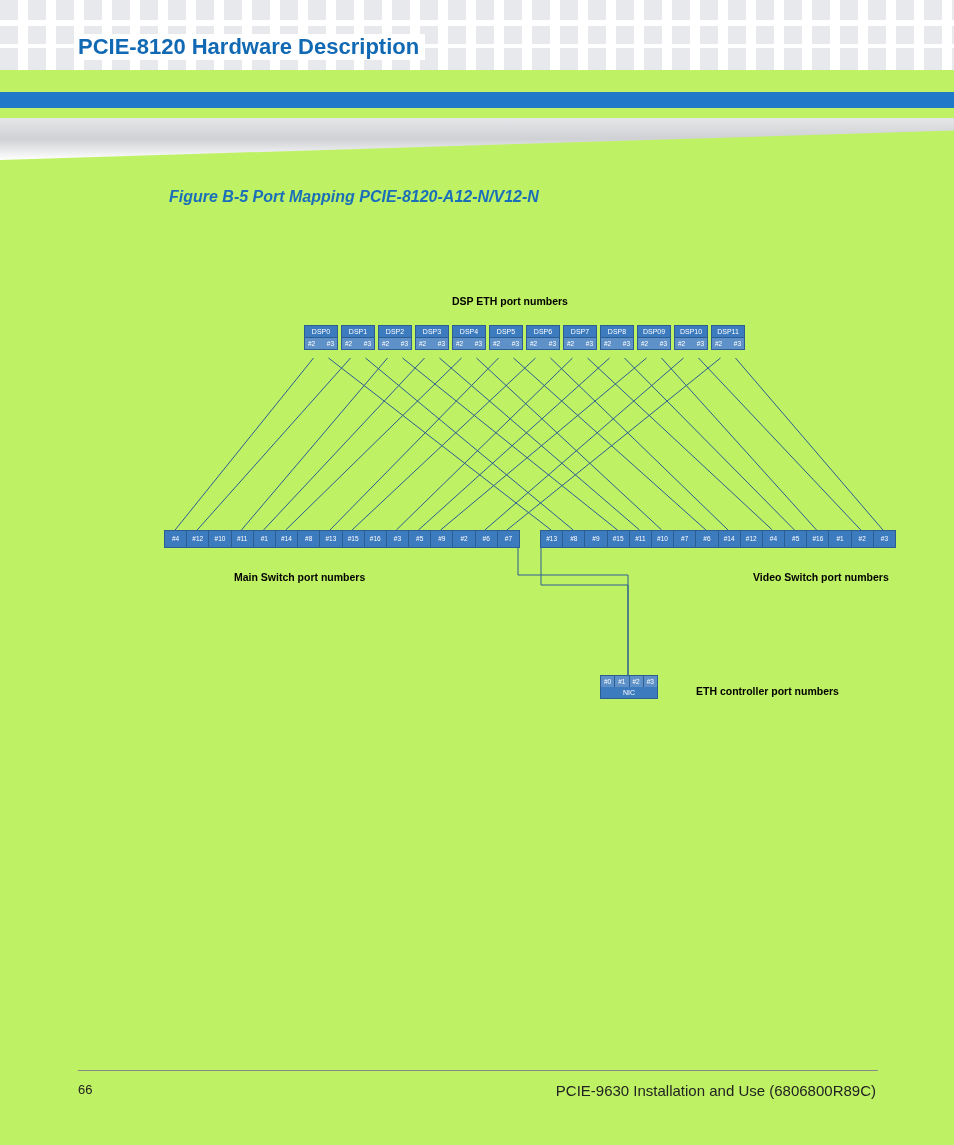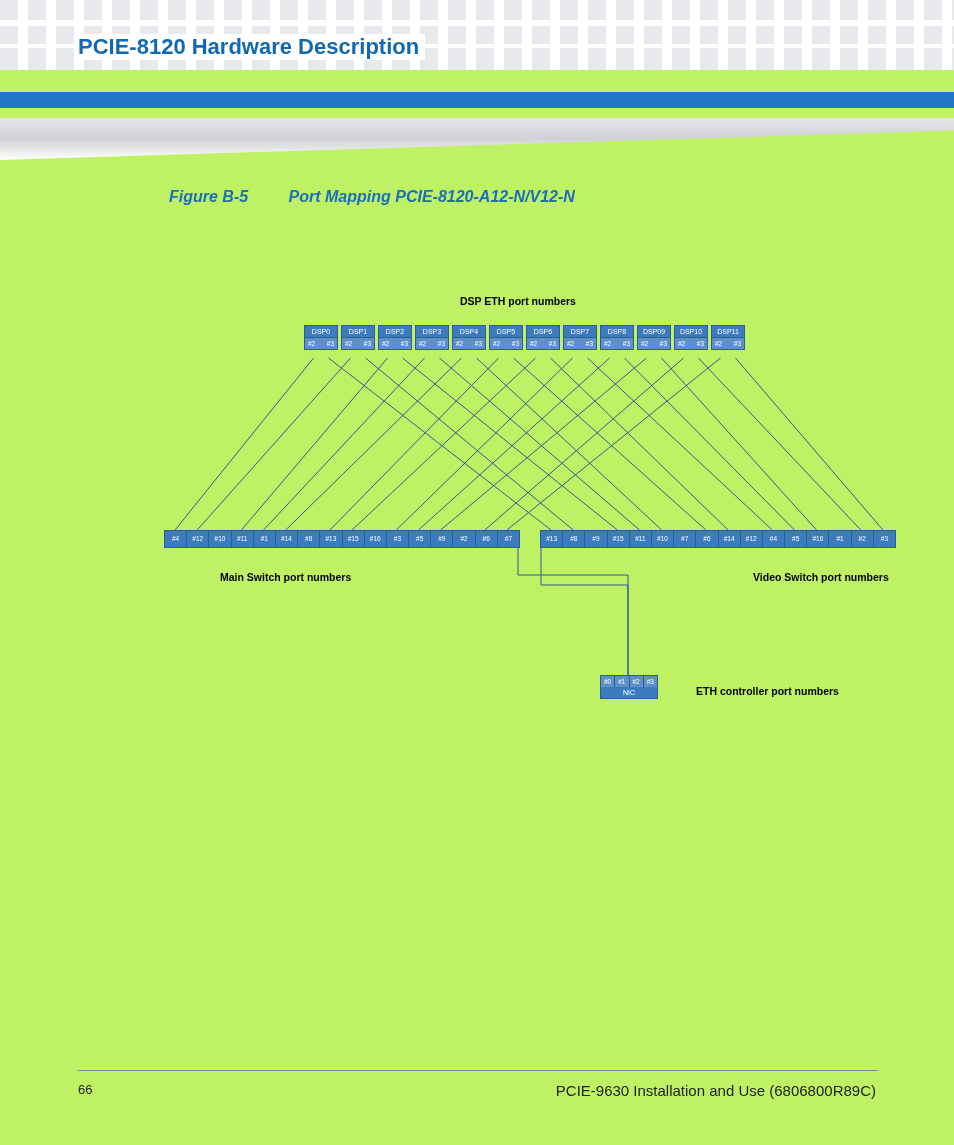--- a/index.html
+++ b/index.html
@@ -18,21 +18,21 @@
   .checker-row{position:absolute;left:0;width:100%;height:18px;
     background:repeating-linear-gradient(90deg,#e7e9ec 0 18px,#fff 18px 28px)}
   .r1{top:0}.r2{top:24px}.r3{top:48px}
   .chapter-title{position:absolute;left:78px;top:34px;font-size:22px;font-weight:700;color:#1169b3;z-index:5;
     background:#fff;padding:0 6px 0 0}
   .bluebar{position:absolute;left:0;top:92px;width:954px;height:16px;background:#1f78c8}
   .greywedge{position:absolute;left:0;top:118px;width:954px;height:42px;
     background:linear-gradient(180deg,#e5e6e8 0%,#cfd1d4 50%,#fff 100%);
     clip-path:polygon(0 0,100% 0,100% 30%,0 100%)}
   .fig-label{position:absolute;left:169px;top:188px;font-size:16px;font-style:italic;color:#1b6fb8;font-weight:600}
-  .fig-label .cap{margin-left:36px}
+  .fig-label .cap{}
   
   .diagram{position:absolute;left:160px;top:285px;width:730px;height:440px}
   .sub-title{position:absolute;font-size:10.5px;font-weight:700;color:#000}
   .dsp-row{position:absolute;left:144px;top:40px;display:flex;gap:3px}
   .dsp{width:34px;text-align:center}
   .dsp .top{font-size:7px;color:#fff;background:#3d7bbf;border:1px solid #2c5d93;padding:2px 0}
   .dsp .bot{display:flex;justify-content:space-between;padding:2px 3px;font-size:6.5px;border:1px solid #2c5d93;border-top:none;background:#5e91c8;color:#fff}
   .switch-bar{position:absolute;top:245px;height:16px;background:#3d7bbf;border:1px solid #2c5d93;display:flex}
   .switch-bar .p{flex:1 1 0;border-right:1px solid #2c5d93;color:#fff;font-size:6.5px;line-height:16px;text-align:center}
   .switch-bar .p:last-child{border-right:none}
@@ -63,21 +63,21 @@
   <div class="chapter-title">PCIE-8120 Hardware Description</div>
   <div class="bluebar"></div>
   <div class="greywedge"></div>
 
   <div class="fig-label">
     <span>Figure B-5</span>
     <span class="cap">Port Mapping PCIE-8120-A12-N/V12-N</span>
   </div>
 
   <div class="diagram">
-    <div class="sub-title" style="left:300px;top:10px">DSP ETH port numbers</div>
+    <div class="sub-title" style="left:292px;top:10px">DSP ETH port numbers</div>
 
     <div class="dsp-row" id="dsp-row">
         <div class="dsp">
           <div class="top">DSP0</div>
           <div class="bot">
             <span>#2</span>
             <span>#3</span>
           </div>
         </div>
         <div class="dsp">
@@ -222,21 +222,21 @@
         <div class="p">#14</div>
         <div class="p">#12</div>
         <div class="p">#4</div>
         <div class="p">#5</div>
         <div class="p">#16</div>
         <div class="p">#1</div>
         <div class="p">#2</div>
         <div class="p">#3</div>
       </div>
 
-    <div class="sub-title" style="left:60px;top:286px">Main Switch port numbers</div>
+    <div class="sub-title" style="left:74px;top:286px">Main Switch port numbers</div>
     <div class="sub-title" style="left:593px;top:286px">Video Switch port numbers</div>
     <div class="sub-title" style="left:536px;top:400px">ETH controller port numbers</div>
 
     <div class="nic">
       <div class="ports" id="nic-ports">
           <span>#0</span>
           <span>#1</span>
           <span>#2</span>
           <span>#3</span>
         </div>

